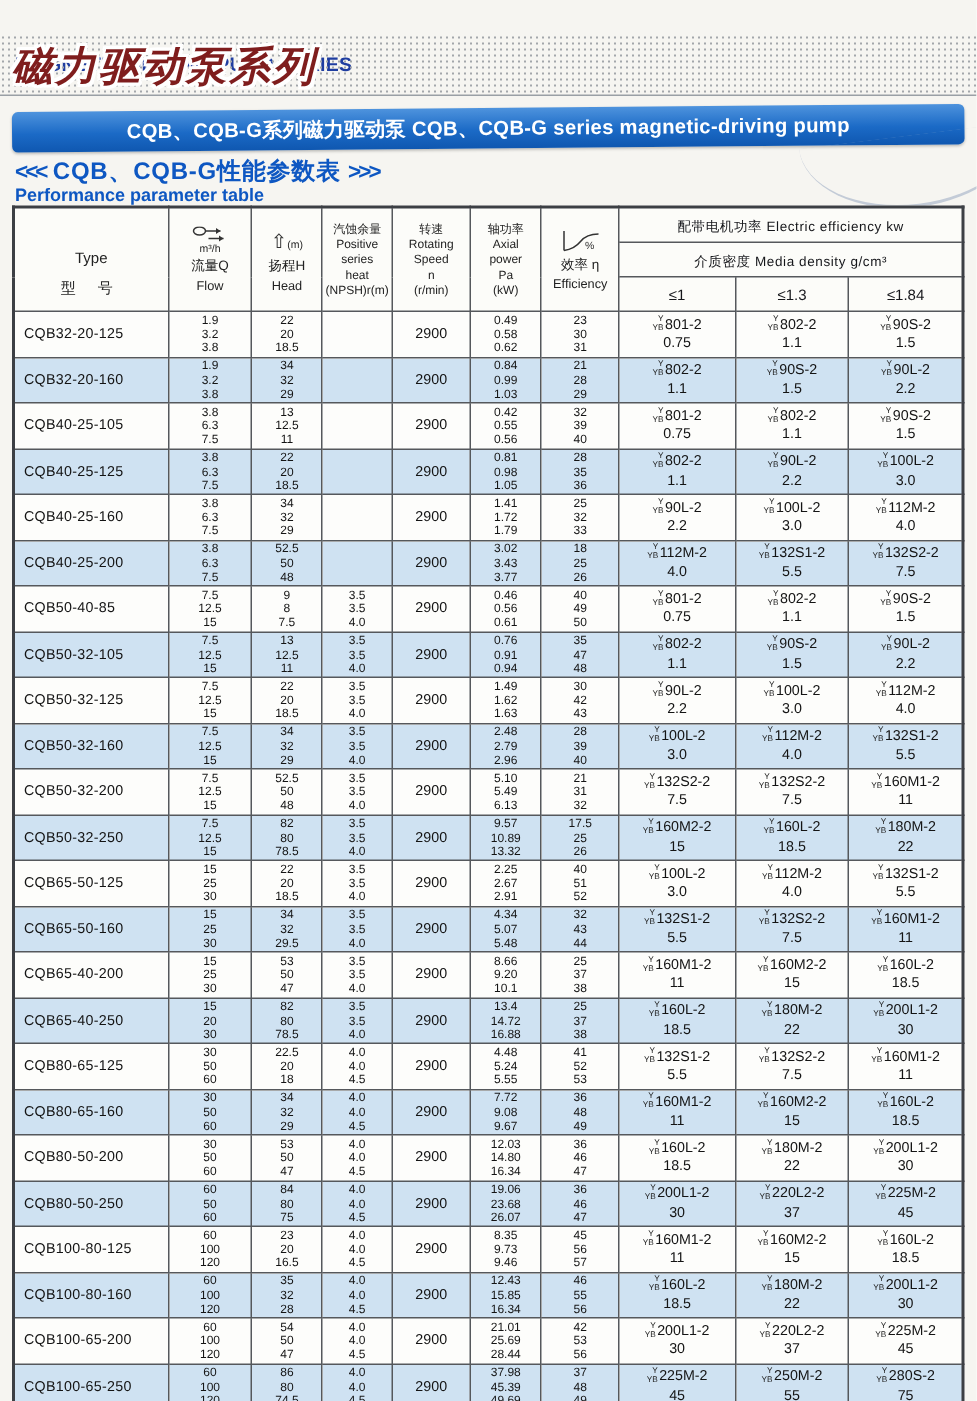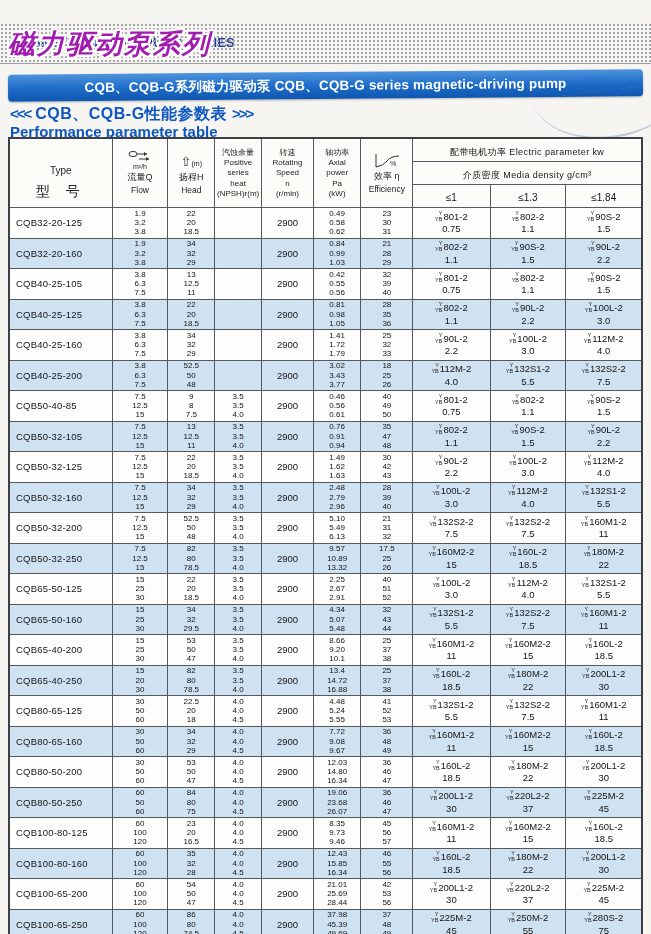--- a/index.html
+++ b/index.html
@@ -16,42 +16,42 @@
   }
   .dot-band{
     position:absolute;left:0;top:23px;width:651px;height:40px;
     background-image:radial-gradient(#a3a7ab 0.9px,transparent 1px);
     background-size:4px 4px;
     border-bottom:1px solid #9aa0a6;
   }
   .series-title-zh{
     position:absolute;left:8px;top:26px;
     font-size:27px;font-weight:bold;font-style:italic;
-    color:#a21caf;letter-spacing:2px;
+    color:#7f1d1d;letter-spacing:2px;
     text-shadow:-2px 0 0 #fff,2px 0 0 #fff,0 -2px 0 #fff,0 2px 0 #fff,
                 -2px -2px 0 #fff,2px 2px 0 #fff,-2px 2px 0 #fff,2px -2px 0 #fff;
   }
   .blue-banner{
     position:absolute;left:8px;top:72px;width:635px;height:27px;
     background:linear-gradient(180deg,#4e93dd 0%,#1b6ac6 55%,#0f57b0 100%);
     border-radius:4px;transform:rotate(-0.5deg);
     display:flex;align-items:center;justify-content:center;
     box-shadow:0 1px 2px rgba(0,0,0,.25);
   }
   .blue-banner span{
     color:#fff;font-size:13.5px;font-weight:bold;letter-spacing:.2px;white-space:nowrap;
   }
   .section-title{
     position:absolute;left:10px;top:104px;
     font-size:16px;font-weight:bold;color:#0e57c2;letter-spacing:.5px;white-space:nowrap;
   }
   .section-title .angles{letter-spacing:-2px;font-size:15px;}
   .section-subtitle{
     position:absolute;left:10px;top:123px;
-    font-size:15px;font-weight:bold;color:#0e57c2;
+    font-size:12px;font-weight:bold;color:#0e57c2;
   }
   .curl{
     position:absolute;right:-34px;top:90px;width:150px;height:46px;
     border-bottom:2px solid #c3cbd7;border-radius:50% 50% 50% 50% / 0 0 100% 100%;
     transform:rotate(-7deg);
   }
   
   table.perf{
     position:absolute;left:8px;top:137px;width:635px;
     border-collapse:collapse;table-layout:fixed;background:#fdfdfb;
@@ -61,21 +61,21 @@
     border:1px solid #55585c;padding:0;vertical-align:middle;text-align:center;
     overflow:hidden;
   }
   .perf thead th{background:#fcfcf9;font-weight:normal;}
   .hcell{display:flex;flex-direction:column;align-items:center;justify-content:center;gap:1px;}
   .h-zh{font-size:9px;color:#222;}
   .h-en{font-size:8.5px;color:#222;}
   .h-sm{font-size:8px;color:#222;line-height:1.15;}
   .h-unit{font-size:7px;color:#222;}
   .type-h .h-en{font-size:10px;margin-top:19px;}
-  .type-h .h-zh{font-size:14px;letter-spacing:6px;margin-top:6px;}
+  .type-h .h-zh{font-size:10px;letter-spacing:6px;margin-top:6px;}
   .head-arrow{font-size:13px;line-height:10px;color:#333;}
   .motor-title{font-size:9px;color:#15161a;letter-spacing:.4px;}
   .density-title{font-size:9px;color:#15161a;letter-spacing:.4px;}
   .density-val{font-size:10px;color:#15161a;}
   
   .perf tbody td{height:29.5px;font-size:8px;line-height:1.18;color:#141414;}
   .perf tbody tr.alt td{background:#cfe2f2;}
   .perf td.type{font-size:9.5px;text-align:left;padding-left:6px;letter-spacing:.2px;}
   .perf td.speed{font-size:9.5px;}
   .perf td.motor{font-size:9.5px;}
@@ -177,21 +177,21 @@
           <svg class="icon-svg" width="28" height="16" viewBox="0 0 28 16">
             <line x1="3" y1="1" x2="3" y2="14" stroke="#333" stroke-width="1"></line>
             <path d="M3,14 Q10,13 14,8 T26,3" fill="none" stroke="#333" stroke-width="1"></path>
             <text x="17" y="13" font-size="7" fill="#333">%</text>
           </svg>
           <span class="h-zh">效率 η</span>
           <span class="h-en">Efficiency</span>
         </div>
       </th>
       <th colspan="3" style="height:22px">
-        <span class="motor-title">配带电机功率  Electric  parameter  kw</span>
+        <span class="motor-title">配带电机功率  Electric  efficiency  kw</span>
       </th>
     </tr>
     <tr>
       <th colspan="3" style="height:22px">
         <span class="density-title">介质密度  Media  density  g/cm³</span>
       </th>
     </tr>
     <tr>
       <th style="height:22px"><span class="density-val">≤1</span></th>
       <th><span class="density-val">≤1.3</span></th>

